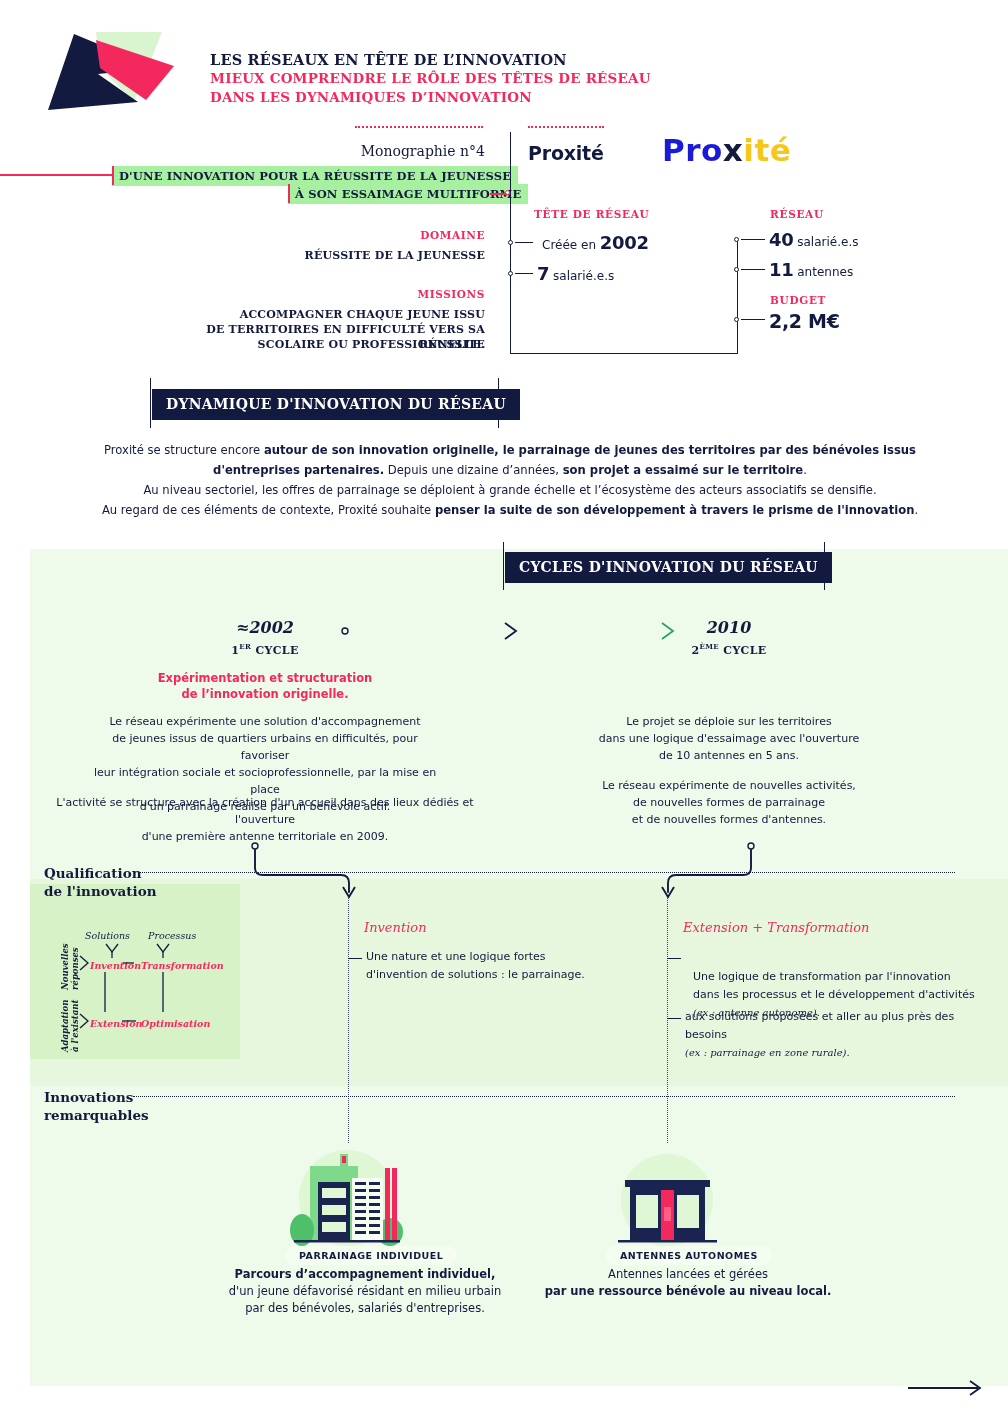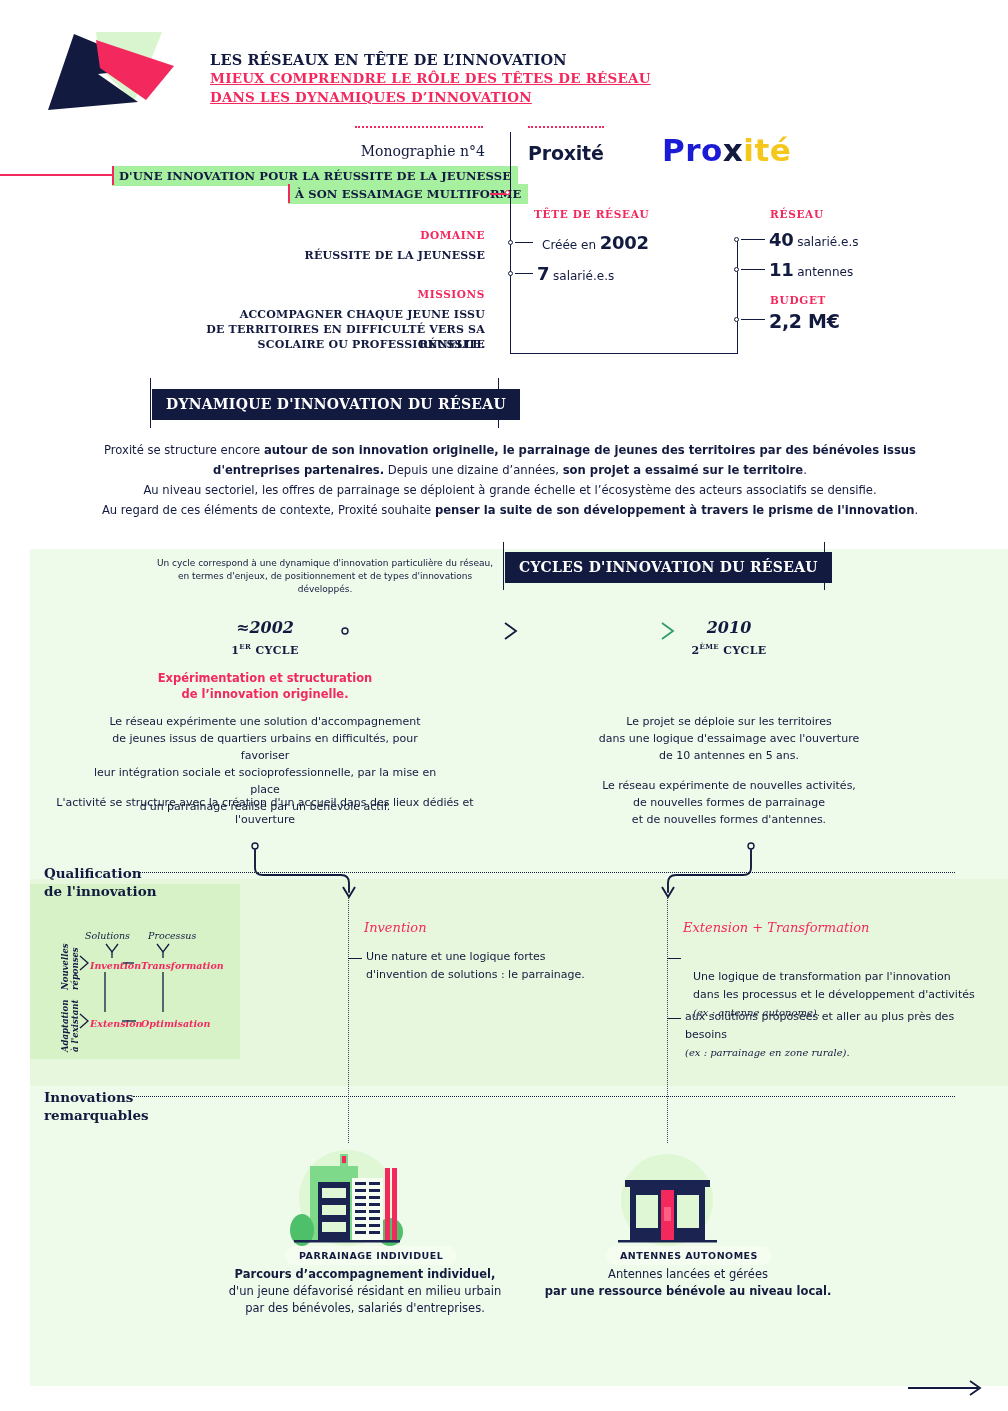--- a/index.html
+++ b/index.html
@@ -21,21 +21,21 @@
   
   #logo-mark { position: absolute; left: 38px; top: 28px; width: 160px; height: 90px; }
 
   #title-block { position: absolute; left: 210px; top: 50px; width: 460px; }
   #title-main {
     font-family: "DejaVu Serif", serif; font-weight: bold; font-size: 14.5px;
     letter-spacing: .2px; color: #131a3f; line-height: 19px;
   }
   .title-sub {
     font-family: "DejaVu Serif", serif; font-weight: bold; font-size: 13.5px;
-    letter-spacing: .2px; color: #f3295e; line-height: 19px; text-decoration: underline;
+    letter-spacing: .2px; color: #f3295e; line-height: 19px;
   }
 
   
   .dotrule { position: absolute; border-top: 2px dotted #f3295e; height: 0; }
 
   
   #monographie {
     position: absolute; left: 260px; top: 143px; width: 225px;
     text-align: right; font-family: "DejaVu Serif", serif;
     font-size: 14px; color: #131a3f;
@@ -293,24 +293,20 @@
   <div class="vline" style="left:150px; top:378px; height:50px;"></div>
   <div class="vline" style="left:498px; top:378px; height:50px;"></div>
   <div class="sec-head" id="sec-dyn">DYNAMIQUE D'INNOVATION DU RÉSEAU</div>
 
   <div id="dyn-para">Proxité se structure encore <b>autour de son innovation originelle, le parrainage de jeunes des territoires par des bénévoles issus d'entreprises partenaires.</b> Depuis une dizaine d’années, <b>son projet a essaimé sur le territoire</b>.<br>Au niveau sectoriel, les offres de parrainage se déploient à grande échelle et l’écosystème des acteurs associatifs se densifie.<br>Au regard de ces éléments de contexte, Proxité souhaite <b>penser la suite de son développement à travers le prisme de l'innovation</b>.</div>
 
   <div class="vline" style="left:503px; top:542px; height:48px;"></div>
   <div class="vline" style="left:824px; top:542px; height:48px;"></div>
   <div class="sec-head" id="sec-cyc">CYCLES D'INNOVATION DU RÉSEAU</div>
 
-  <div id="cyc-intro">
-    <div>Un cycle correspond à une dynamique d'innovation particulière du réseau,</div>
-    <div>en termes d'enjeux, de positionnement et de types d'innovations développés.</div>
-  </div>
 
   <div id="cyc-left-year" style="left:180px; top:618px;">≈2002</div>
   <div class="cyc-label" style="left:180px; top:642px;">
     <span>1</span><sup>ER</sup><span> CYCLE</span>
   </div>
 
   <div id="cyc-right-year" style="left:644px; top:618px;">2010</div>
   <div class="cyc-label" style="left:644px; top:642px;">
     <span>2</span><sup>ÈME</sup><span> CYCLE</span>
   </div>
@@ -335,20 +331,21 @@
     <div>de l’innovation originelle.</div>
   </div>
   <div class="cyc-body" style="left:90px; top:713px; width:350px;">
     <div>Le réseau expérimente une solution d'accompagnement</div>
     <div>de jeunes issus de quartiers urbains en difficultés, pour favoriser</div>
     <div>leur intégration sociale et socioprofessionnelle, par la mise en place</div>
     <div>d'un parrainage réalisé par un bénévole actif.</div>
   </div>
   <div class="cyc-body" style="left:45px; top:794px; width:440px;">
     <div>L'activité se structure avec la création d'un accueil dans des lieux dédiés et l'ouverture</div>
+    <div>d'une première antenne territoriale en 2009.</div>
   </div>
 
   <div class="cyc-body" style="left:579px; top:713px; width:300px;">
     <div>Le projet se déploie sur les territoires</div>
     <div>dans une logique d'essaimage avec l'ouverture</div>
     <div>de 10 antennes en 5 ans.</div>
   </div>
   <div class="cyc-body" style="left:579px; top:777px; width:300px;">
     <div>Le réseau expérimente de nouvelles activités,</div>
     <div>de nouvelles formes de parrainage</div>

